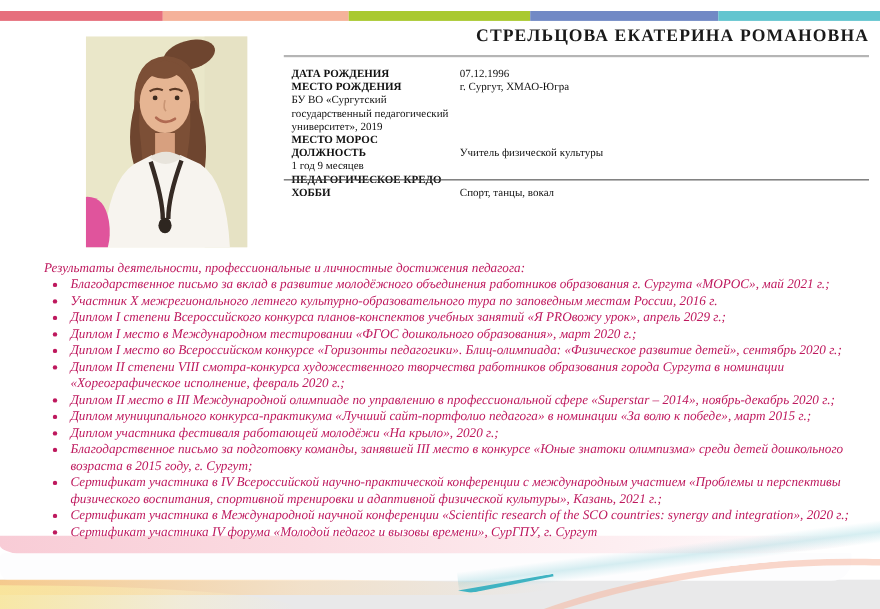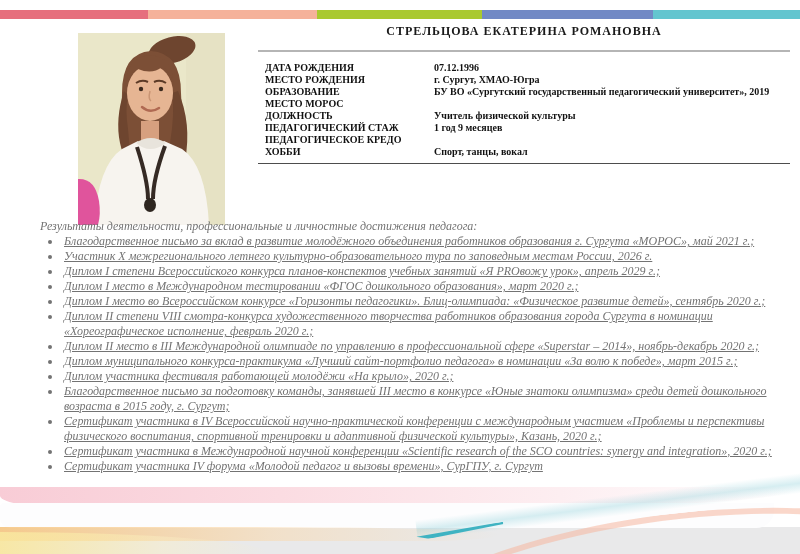--- a/index.html
+++ b/index.html
@@ -14,37 +14,37 @@
   .top-stripe span:nth-child(2){width:21.1%;}
   .top-stripe span:nth-child(3){width:20.7%;}
   .top-stripe span:nth-child(4){width:21.3%;}
   .top-stripe span:nth-child(5){width:18.4%;}
 
   
   .photo{position:absolute;left:78px;top:33px;width:147px;height:192px;z-index:4;}
   .photo svg{display:block;width:100%;height:100%;}
 
   
-  .page-title{position:absolute;left:258px;top:24px;width:532px;text-align:center;
-              font-size:12px;font-weight:bold;color:#1a1a1a;letter-spacing:1px;z-index:4;}
+  .page-title{position:absolute;left:258px;top:24px;width:532px;text-align:right;
+              font-size:16px;font-weight:bold;color:#1a1a1a;letter-spacing:1px;z-index:4;}
   .title-underline{position:absolute;left:258px;top:50px;width:532px;height:2px;background:#b5b5b5;z-index:4;}
 
   
   .profile{position:absolute;left:265px;top:62px;width:527px;z-index:4;}
-  .profile-row{display:grid;grid-template-columns:153px 1fr;gap:16px;}
+  .profile-row{display:grid;grid-template-columns:153px 1fr;}
   .profile-label{font-size:10px;font-weight:bold;color:#111;line-height:12px;}
-  .profile-value{font-size:10px;font-weight:bold;color:#111;line-height:12px;}
+  .profile-value{font-size:10px;font-weight:normal;color:#111;line-height:12px;}
   .profile-underline{position:absolute;left:258px;top:163px;width:532px;height:1px;background:#4d4d4d;z-index:4;}
 
   
-  .achievements{position:absolute;left:40px;top:219px;width:752px;z-index:4;
-                font-style:italic;color:#737373;}
+  .achievements{position:absolute;left:40px;top:236px;width:752px;z-index:4;
+                font-style:italic;color:#be185d;}
   .achievements-intro{font-size:12px;line-height:15px;}
   .achievements ul{margin:0;padding:0 0 0 22px;list-style:disc;}
-  .achievements li{font-size:12px;line-height:15px;padding-left:2px;text-decoration:underline;}
+  .achievements li{font-size:12px;line-height:15px;padding-left:2px;}
 
   
   .footer-gray{position:absolute;left:0;top:527px;width:100%;height:27px;background:#e9e9ea;z-index:0;}
   .footer-pink{position:absolute;left:0;top:487px;width:100%;height:22px;z-index:1;
                background:linear-gradient(90deg,#f8ccd6 0%,#fbdce2 35%,#fdeef1 70%,#ffffff 100%);
                border-radius:0 0 40% 10%/0 0 100% 60%;}
   .footer-white{position:absolute;left:0;top:503px;width:774px;height:25px;z-index:2;
                 background:#fdfdfe;border-radius:4px 0 18px 10px;}
   .swoosh-orange{position:absolute;left:0;top:527px;width:500px;height:14px;z-index:3;
                  background:linear-gradient(90deg,rgba(247,196,125,.85),rgba(250,216,170,.5) 55%,rgba(250,222,182,0));
@@ -124,59 +124,57 @@
 
   <div class="profile-row">
       <div class="profile-label">ДАТА РОЖДЕНИЯ</div>
       <div class="profile-value">07.12.1996</div>
     </div>
       <div class="profile-row">
       <div class="profile-label">МЕСТО РОЖДЕНИЯ</div>
       <div class="profile-value">г. Сургут, ХМАО-Югра</div>
     </div>
       <div class="profile-row">
-      <div class="profile-label">ОБРАЗОВАНИЕ</div>
       <div class="profile-value">БУ ВО «Сургутский государственный педагогический университет», 2019</div>
     </div>
       <div class="profile-row">
       <div class="profile-label">МЕСТО МОРОС</div>
     </div>
       <div class="profile-row">
       <div class="profile-label">ДОЛЖНОСТЬ</div>
       <div class="profile-value">Учитель физической культуры</div>
     </div>
       <div class="profile-row">
-      <div class="profile-label">ПЕДАГОГИЧЕСКИЙ СТАЖ</div>
       <div class="profile-value">1 год 9 месяцев</div>
     </div>
       <div class="profile-row">
       <div class="profile-label">ПЕДАГОГИЧЕСКОЕ КРЕДО</div>
     </div>
       <div class="profile-row">
       <div class="profile-label">ХОББИ</div>
       <div class="profile-value">Спорт, танцы, вокал</div>
     </div>
     </div>
   <div class="profile-underline"></div>
 
   <div class="achievements">
     <div class="achievements-intro">Результаты деятельности, профессиональные и личностные достижения педагога:</div>
     <ul>
 
     <li>Благодарственное письмо за вклад в развитие молодёжного объединения работников образования г. Сургута «МОРОС», май 2021 г.;</li>
-        <li>Участник X межрегионального летнего культурно-образовательного тура по заповедным местам России, 2026 г.</li>
+        <li>Участник X межрегионального летнего культурно-образовательного тура по заповедным местам России, 2016 г.</li>
         <li>Диплом I степени Всероссийского конкурса планов-конспектов учебных занятий «Я PROвожу урок», апрель 2029 г.;</li>
         <li>Диплом I место в Международном тестировании «ФГОС дошкольного образования», март 2020 г.;</li>
         <li>Диплом I место во Всероссийском конкурсе «Горизонты педагогики». Блиц-олимпиада: «Физическое развитие детей», сентябрь 2020 г.;</li>
         <li>Диплом II степени VIII смотра-конкурса художественного творчества работников образования города Сургута в номинации «Хореографическое исполнение, февраль 2020 г.;</li>
         <li>Диплом II место в III Международной олимпиаде по управлению в профессиональной сфере «Superstar – 2014», ноябрь-декабрь 2020 г.;</li>
         <li>Диплом муниципального конкурса-практикума «Лучший сайт-портфолио педагога» в номинации «За волю к победе», март 2015 г.;</li>
         <li>Диплом участника фестиваля работающей молодёжи «На крыло», 2020 г.;</li>
         <li>Благодарственное письмо за подготовку команды, занявшей III место в конкурсе «Юные знатоки олимпизма» среди детей дошкольного возраста в 2015 году, г. Сургут;</li>
-        <li>Сертификат участника в IV Всероссийской научно-практической конференции с международным участием «Проблемы и перспективы физического воспитания, спортивной тренировки и адаптивной физической культуры», Казань, 2020 г.;</li>
+        <li>Сертификат участника в IV Всероссийской научно-практической конференции с международным участием «Проблемы и перспективы физического воспитания, спортивной тренировки и адаптивной физической культуры», Казань, 2021 г.;</li>
         <li>Сертификат участника в Международной научной конференции «Scientific research of the SCO countries: synergy and integration», 2020 г.;</li>
         <li>Сертификат участника IV форума «Молодой педагог и вызовы времени», СурГПУ, г. Сургут</li>
       </ul>
   </div>
 
   <div class="footer-gray"></div>
   <div class="footer-pink"></div>
   <div class="footer-white"></div>
   <div class="swoosh-orange"></div>
   <div class="glow-yellow"></div>

